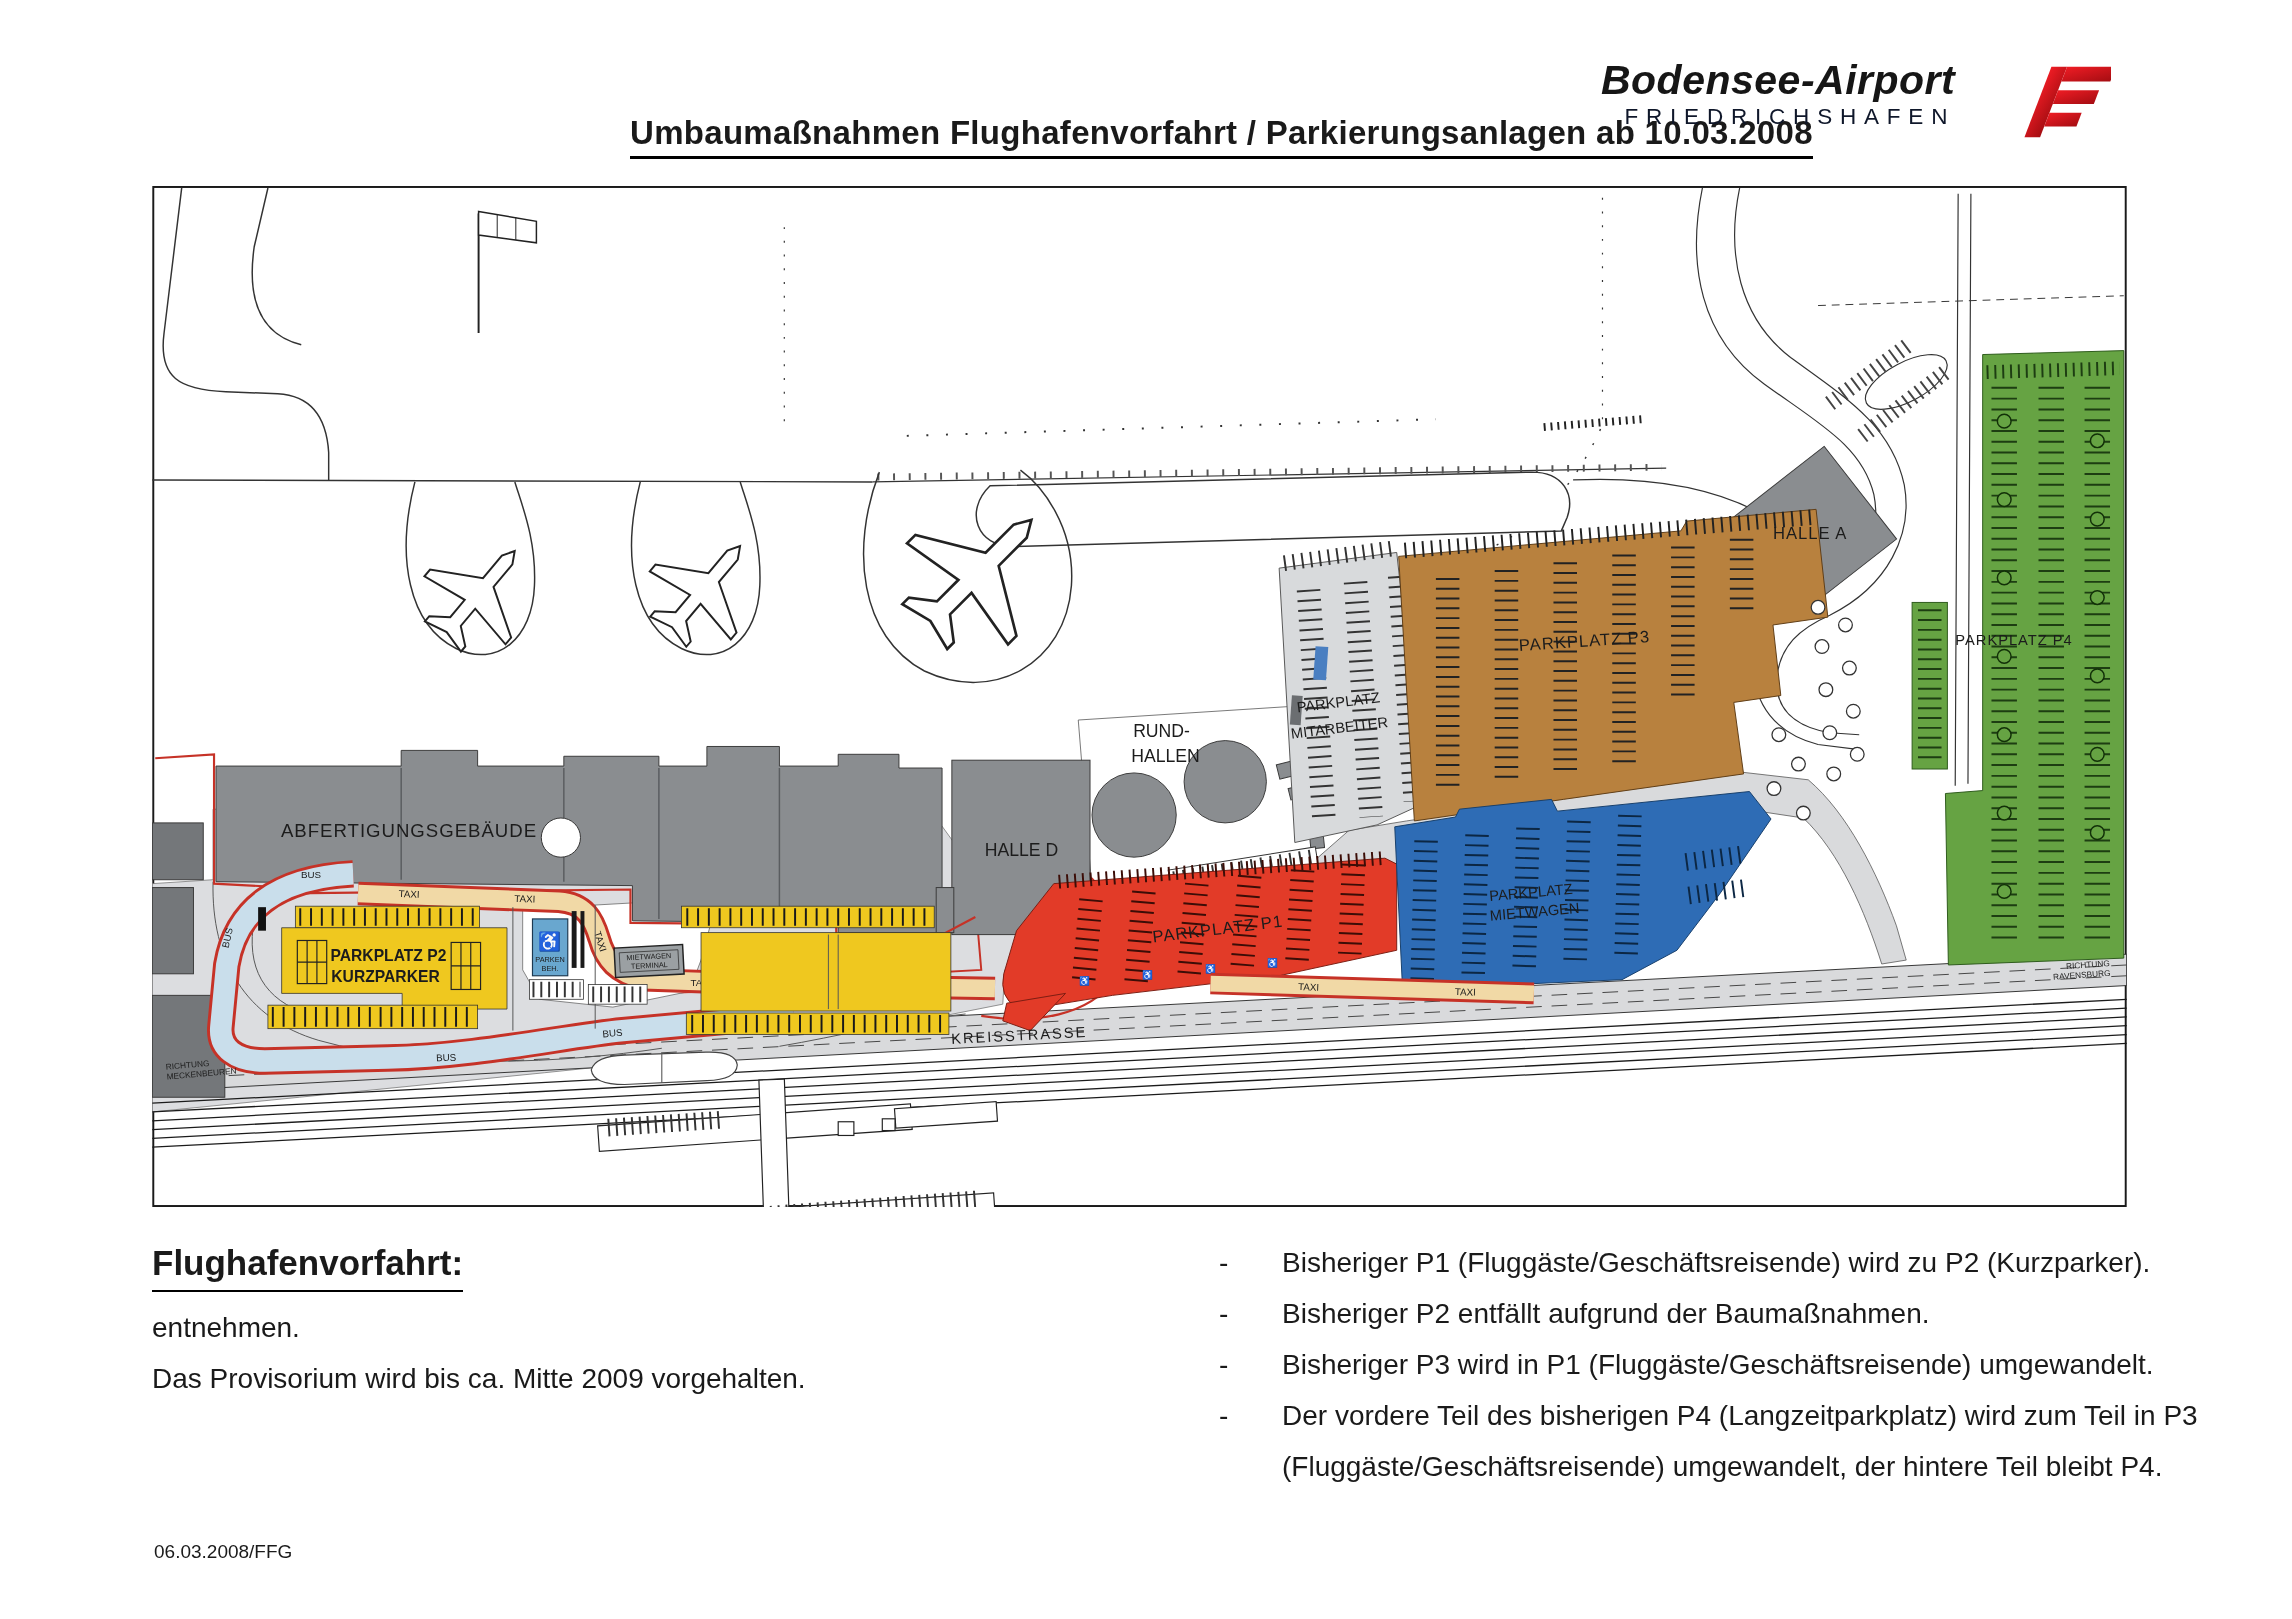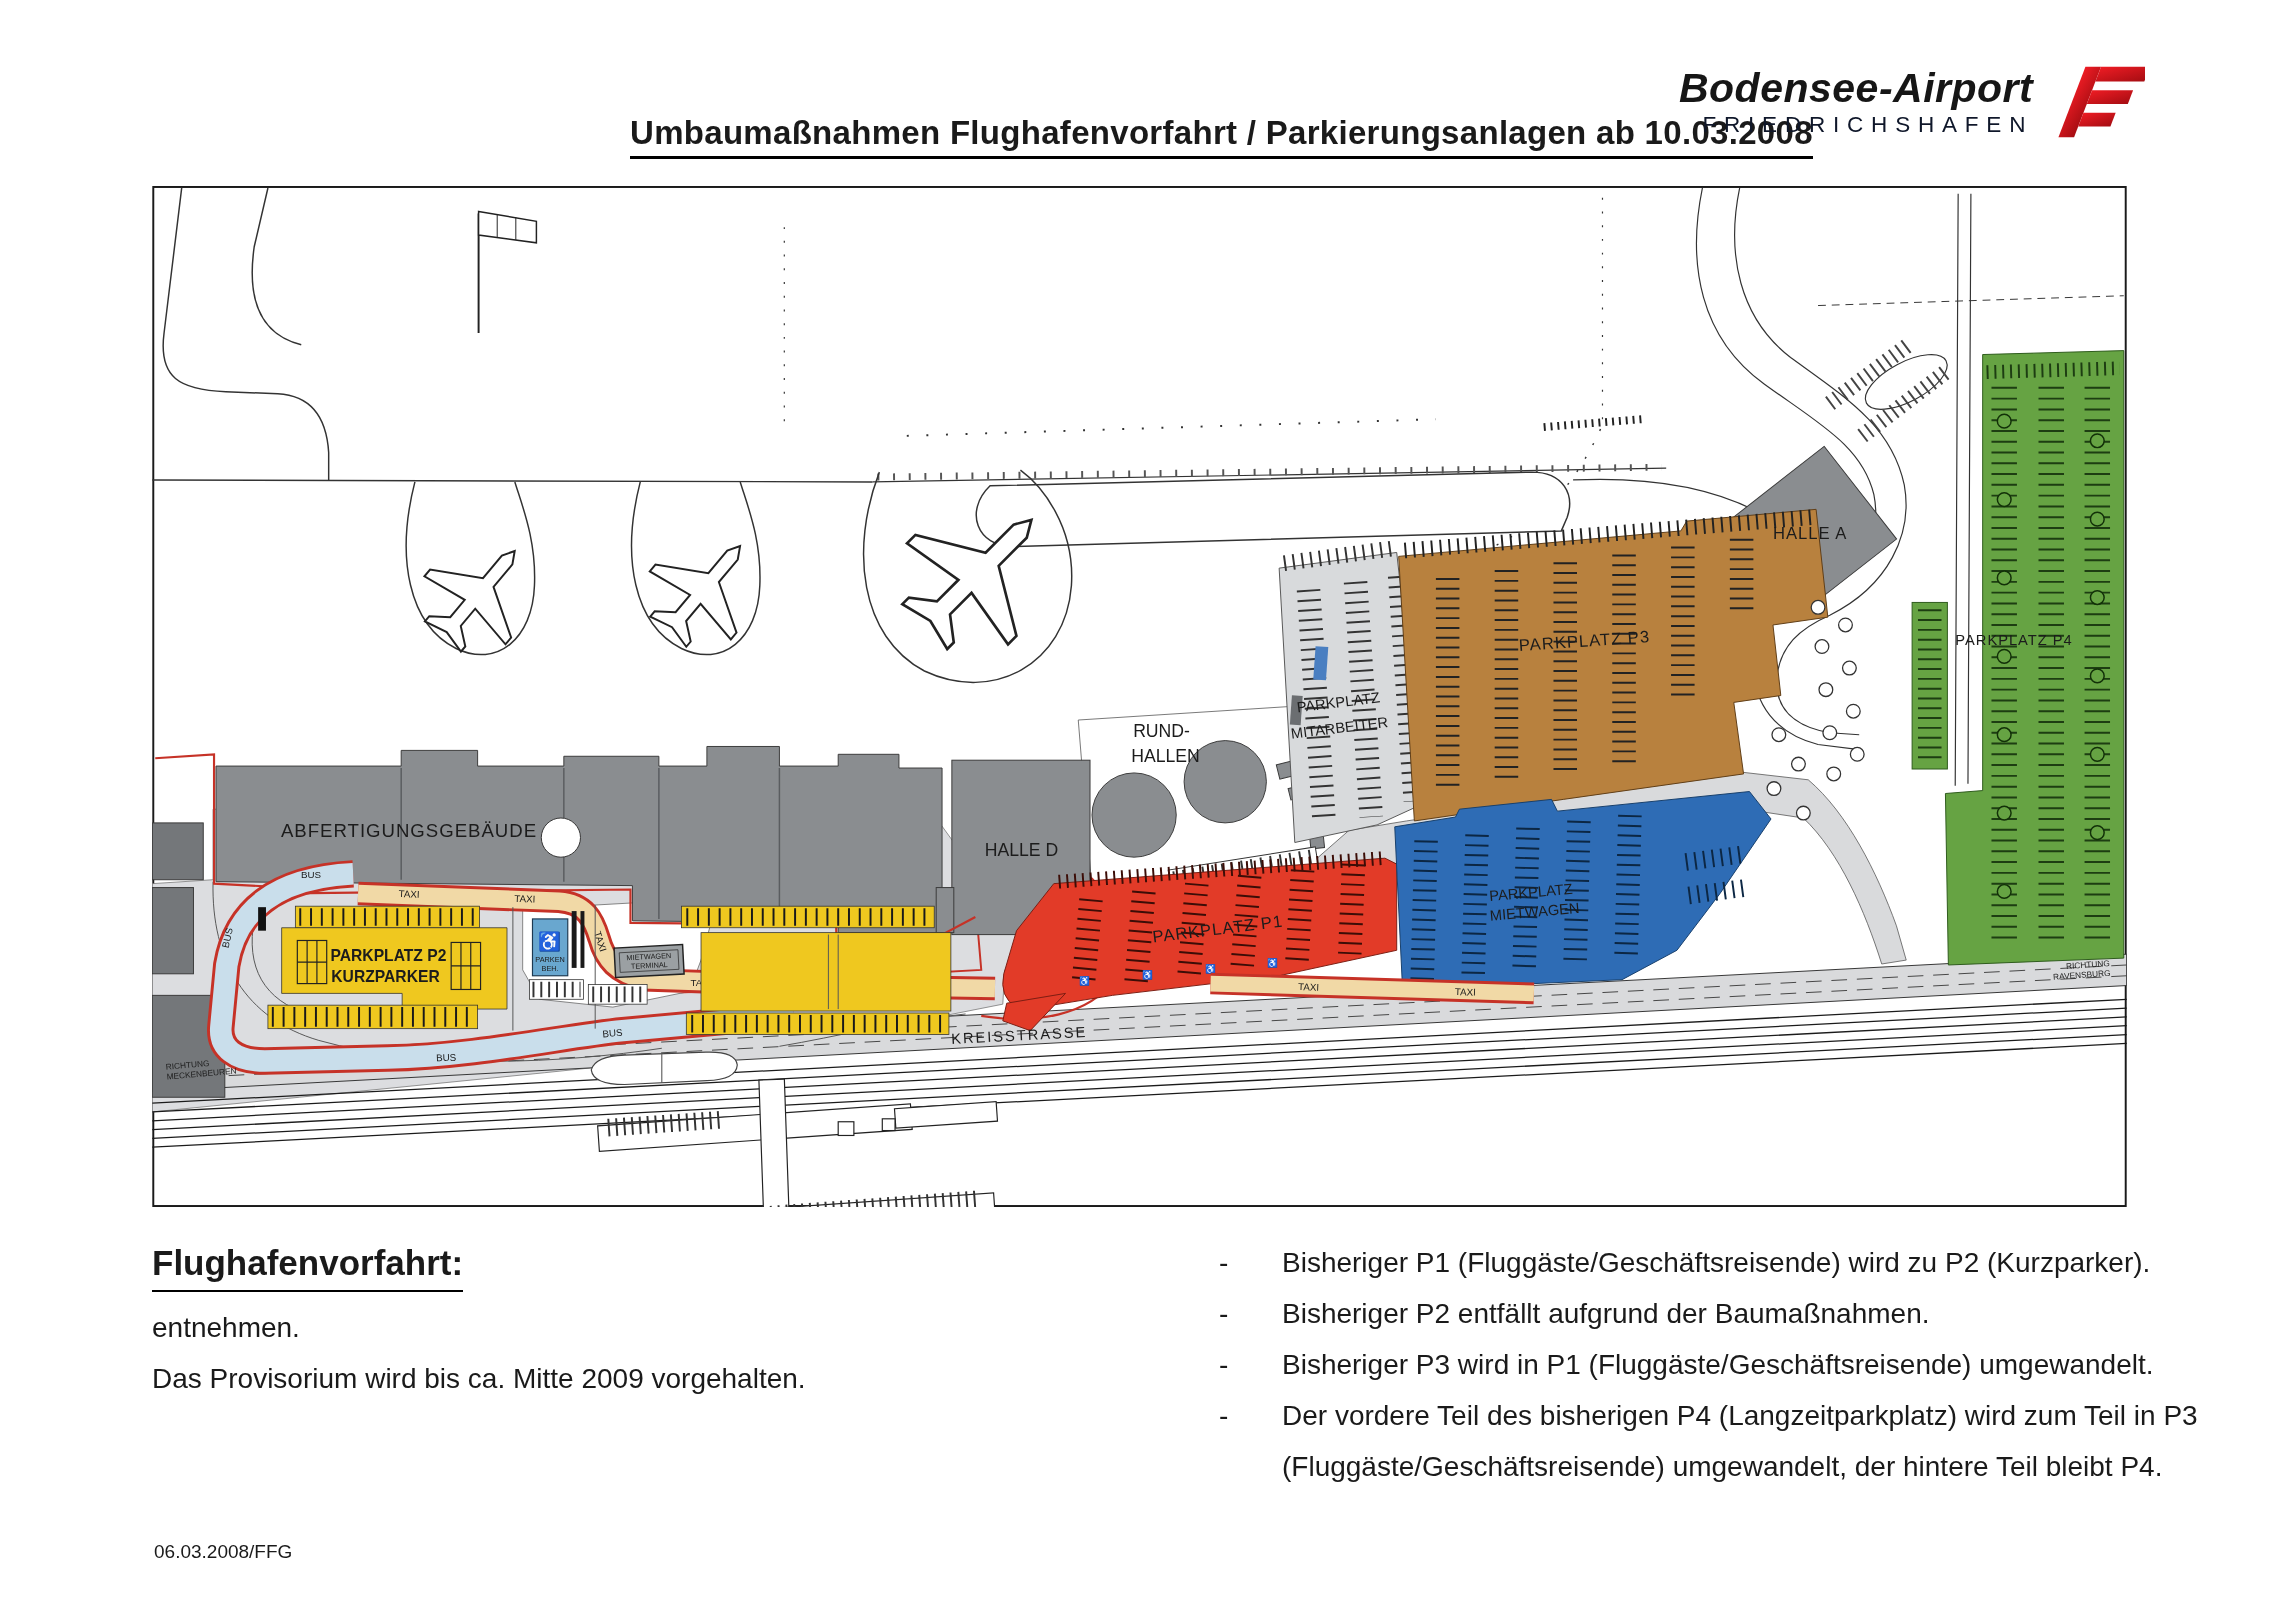--- a/index.html
+++ b/index.html
@@ -1,20 +1,20 @@
 <!DOCTYPE html>
 <html><head>
 <meta charset="utf-8">
 <style>
   html,body{margin:0;padding:0;background:#fff;}
   #page{position:relative;width:2293px;height:1619px;background:#ffffff;
         font-family:"Liberation Sans",sans-serif;color:#1a1a1a;overflow:hidden;}
   .title{position:absolute;left:630px;top:114px;font-size:33px;font-weight:bold;
          white-space:nowrap;border-bottom:3.9px solid #000;padding-bottom:4px;letter-spacing:0.3px;}
-  .logo{position:absolute;right:148px;top:59px;display:flex;align-items:center;}
+  .logo{position:absolute;right:182px;top:59px;display:flex;align-items:flex-start;gap:44px;}
   .logo-text{text-align:right;line-height:1.05;}
   .logo-line1{font-size:41px;font-weight:bold;font-style:italic;color:#161616;letter-spacing:0.5px;}
   .logo-line2{font-size:22.5px;letter-spacing:7.8px;color:#0f172a;margin-top:2.9px;}
   .logo-icon{margin-left:9.8px;margin-top:2px;}
   .map-wrap{position:absolute;left:152px;top:186px;width:1975px;height:1021px;}
   .sec{position:absolute;top:1237px;font-size:28px;line-height:51px;color:#1a1a1a;}
   .left-sec{left:152px;width:985px;}
   .right-sec{left:1145px;width:1068px;}
   .sec-h{font-size:35px;font-weight:bold;display:inline-block;border-bottom:2.9px solid #000;
          padding-bottom:2px;margin-bottom:9.8px;}

